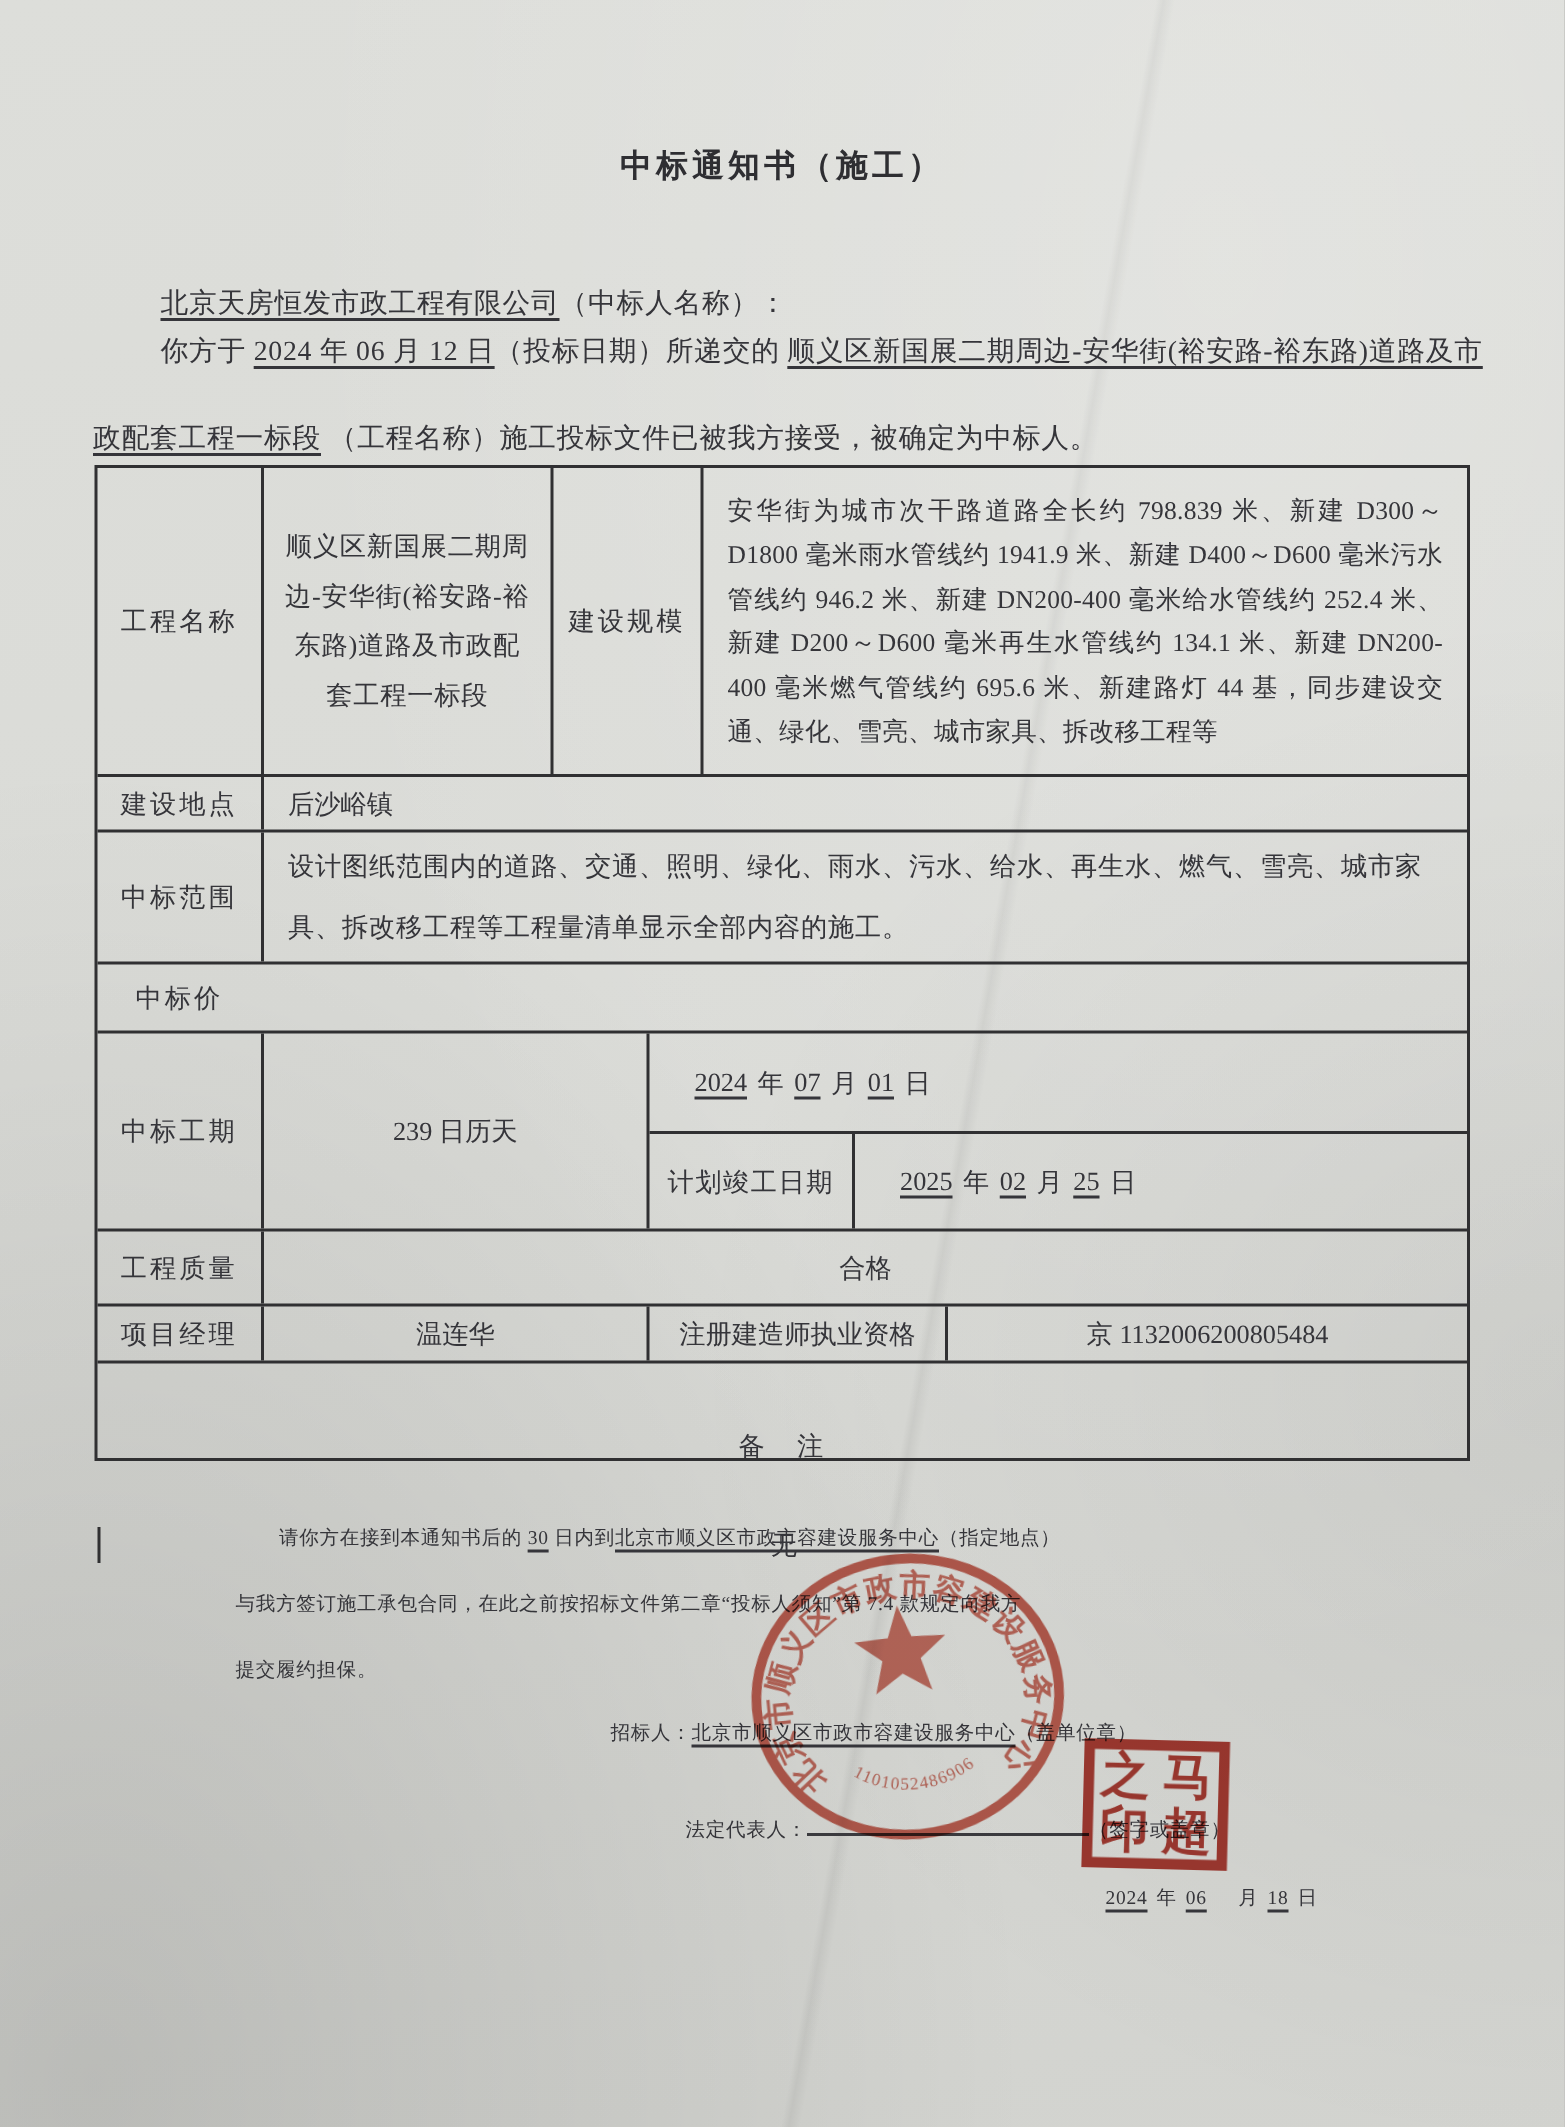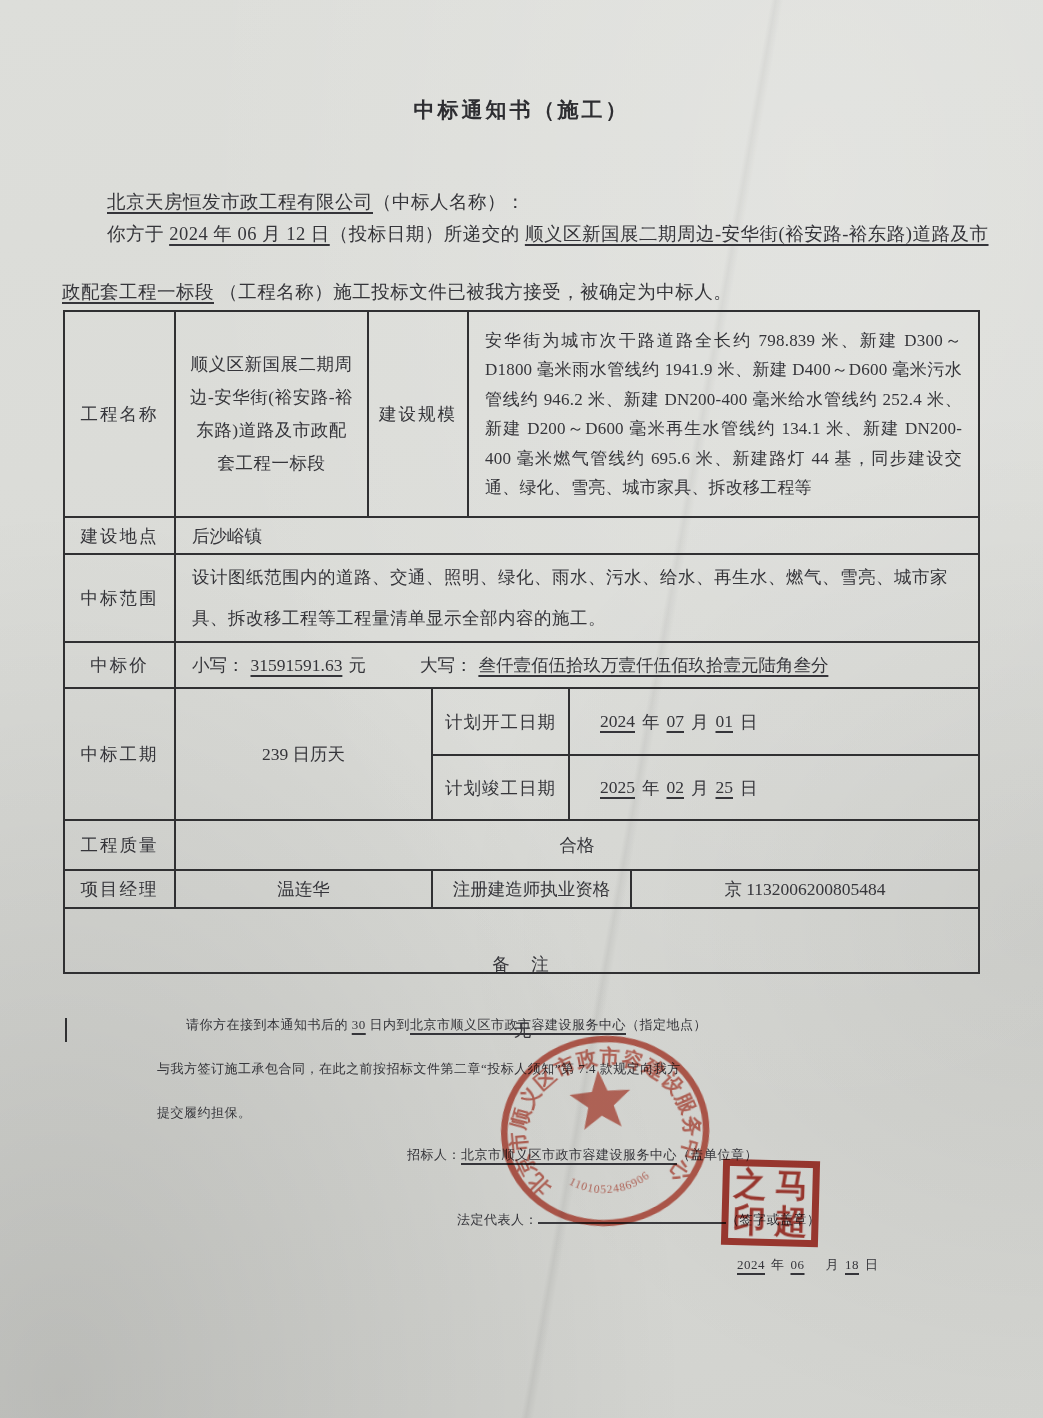--- a/index.html
+++ b/index.html
@@ -126,38 +126,29 @@
 
     <div class="trow" style="height:88px;">
       <div class="cell lab w-lab1">中标范围</div>
       <div class="cell grow">
         <span class="scope-text">设计图纸范围内的道路、交通、照明、绿化、雨水、污水、给水、再生水、燃气、雪亮、城市家具、拆改移工程等工程量清单显示全部内容的施工。</span>
       </div>
     </div>
 
     <div class="trow price-row" style="height:46px;">
       <div class="cell lab w-lab1">中标价</div>
-      <div class="cell grow pad-left">
-        <span class="seg">小写：</span>
-          <span class="seg u">31591591.63</span>
-          <span class="seg">元</span>
-          <span class="price-gap"></span>
-          <span class="seg">大写：</span>
-          <span class="u">叁仟壹佰伍拾玖万壹仟伍佰玖拾壹元陆角叁分</span>
-      </div>
     </div>
 
     <div class="trow" style="height:132px;">
       <div class="cell lab w-lab1">中标工期</div>
       <div class="cell w-name2 center-cell">
         <span>239 日历天</span>
       </div>
       <div class="cell grow subarea">
         <div class="subrow">
-          <div class="sublab">计划开工日期</div>
           <div class="subval dt">
             <span class="u">2024</span>
               <span>年</span>
               <span class="u">07</span>
               <span>月</span>
               <span class="u">01</span>
               <span>日</span>
           </div>
         </div>
         <div class="subrow">

